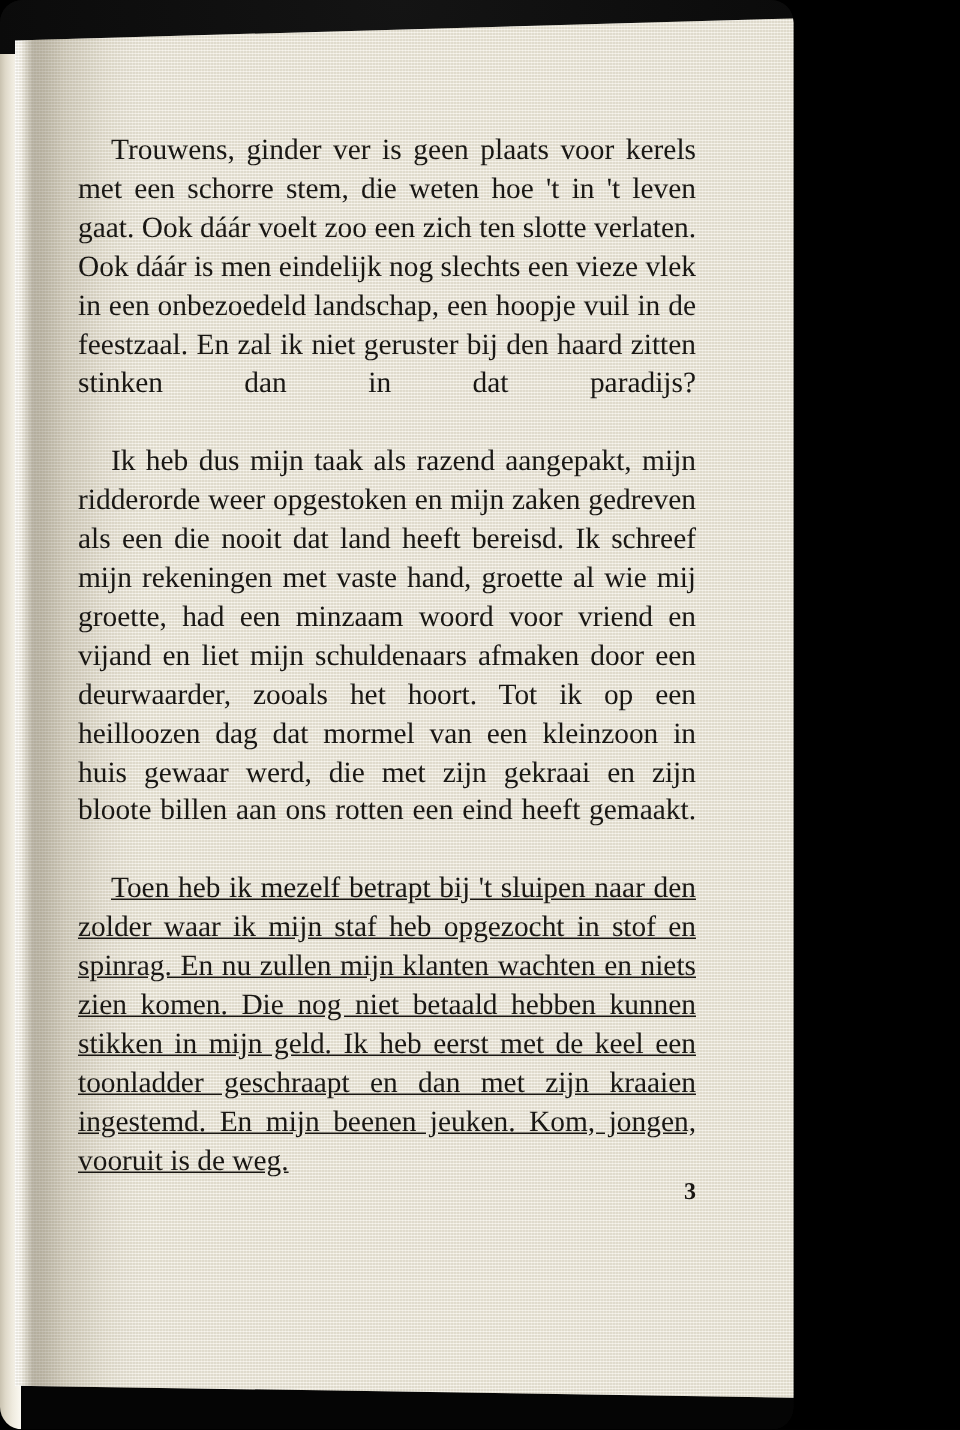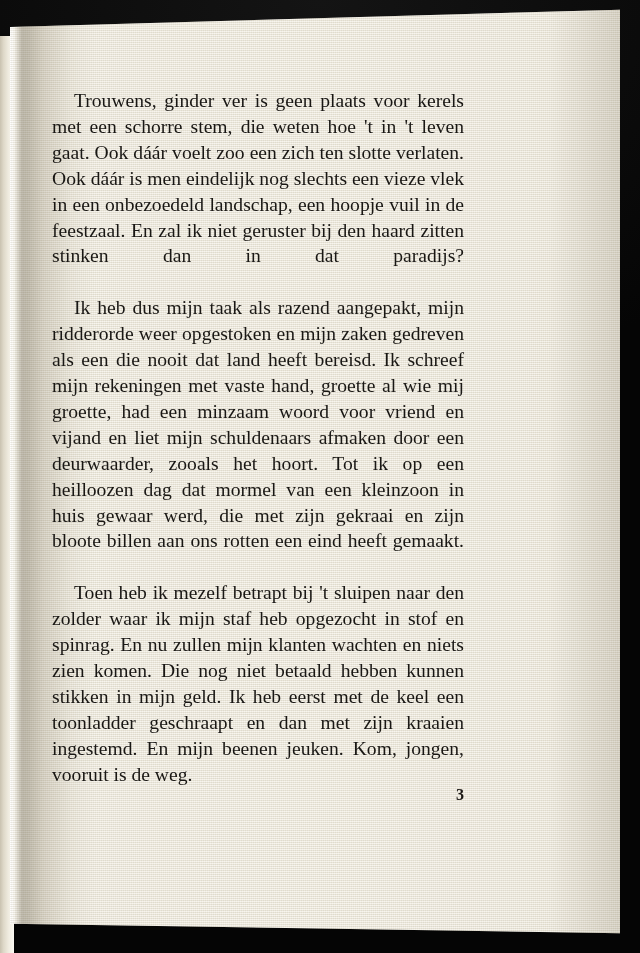--- a/index.html
+++ b/index.html
@@ -2,24 +2,25 @@
 <html><head>
 <meta charset="utf-8">
 <style>
   html, body {
     margin: 0;
     padding: 0;
     background: #000000;
   }
   #scan-page {
     position: relative;
-    width: 640px;
+    width: 529px;
     height: 953px;
     overflow: hidden;
     background: #070707;
+    border-radius: 15px;
   }
 
   
   .backdrop {
     position: absolute;
     inset: 0;
     background:
       radial-gradient(ellipse 120% 60% at 50% 0%, #141414 0%, #050505 70%),
       #060606;
   }
@@ -110,21 +111,21 @@
     text-align: justify;
     text-justify: inter-word;
     -webkit-font-smoothing: antialiased;
   }
   .para {
     margin: 0;
     text-indent: 22px;
     text-align: justify;
     hyphens: manual;
   }
-  .para:last-of-type { text-align: justify; }
+  .para:last-of-type { text-align: justify; text-decoration: underline; }
 
   
   .para::after {
     content: "";
     display: inline-block;
     width: 100%;
   }
   .para.no-stretch::after { content: none; }
 
   .folio {

